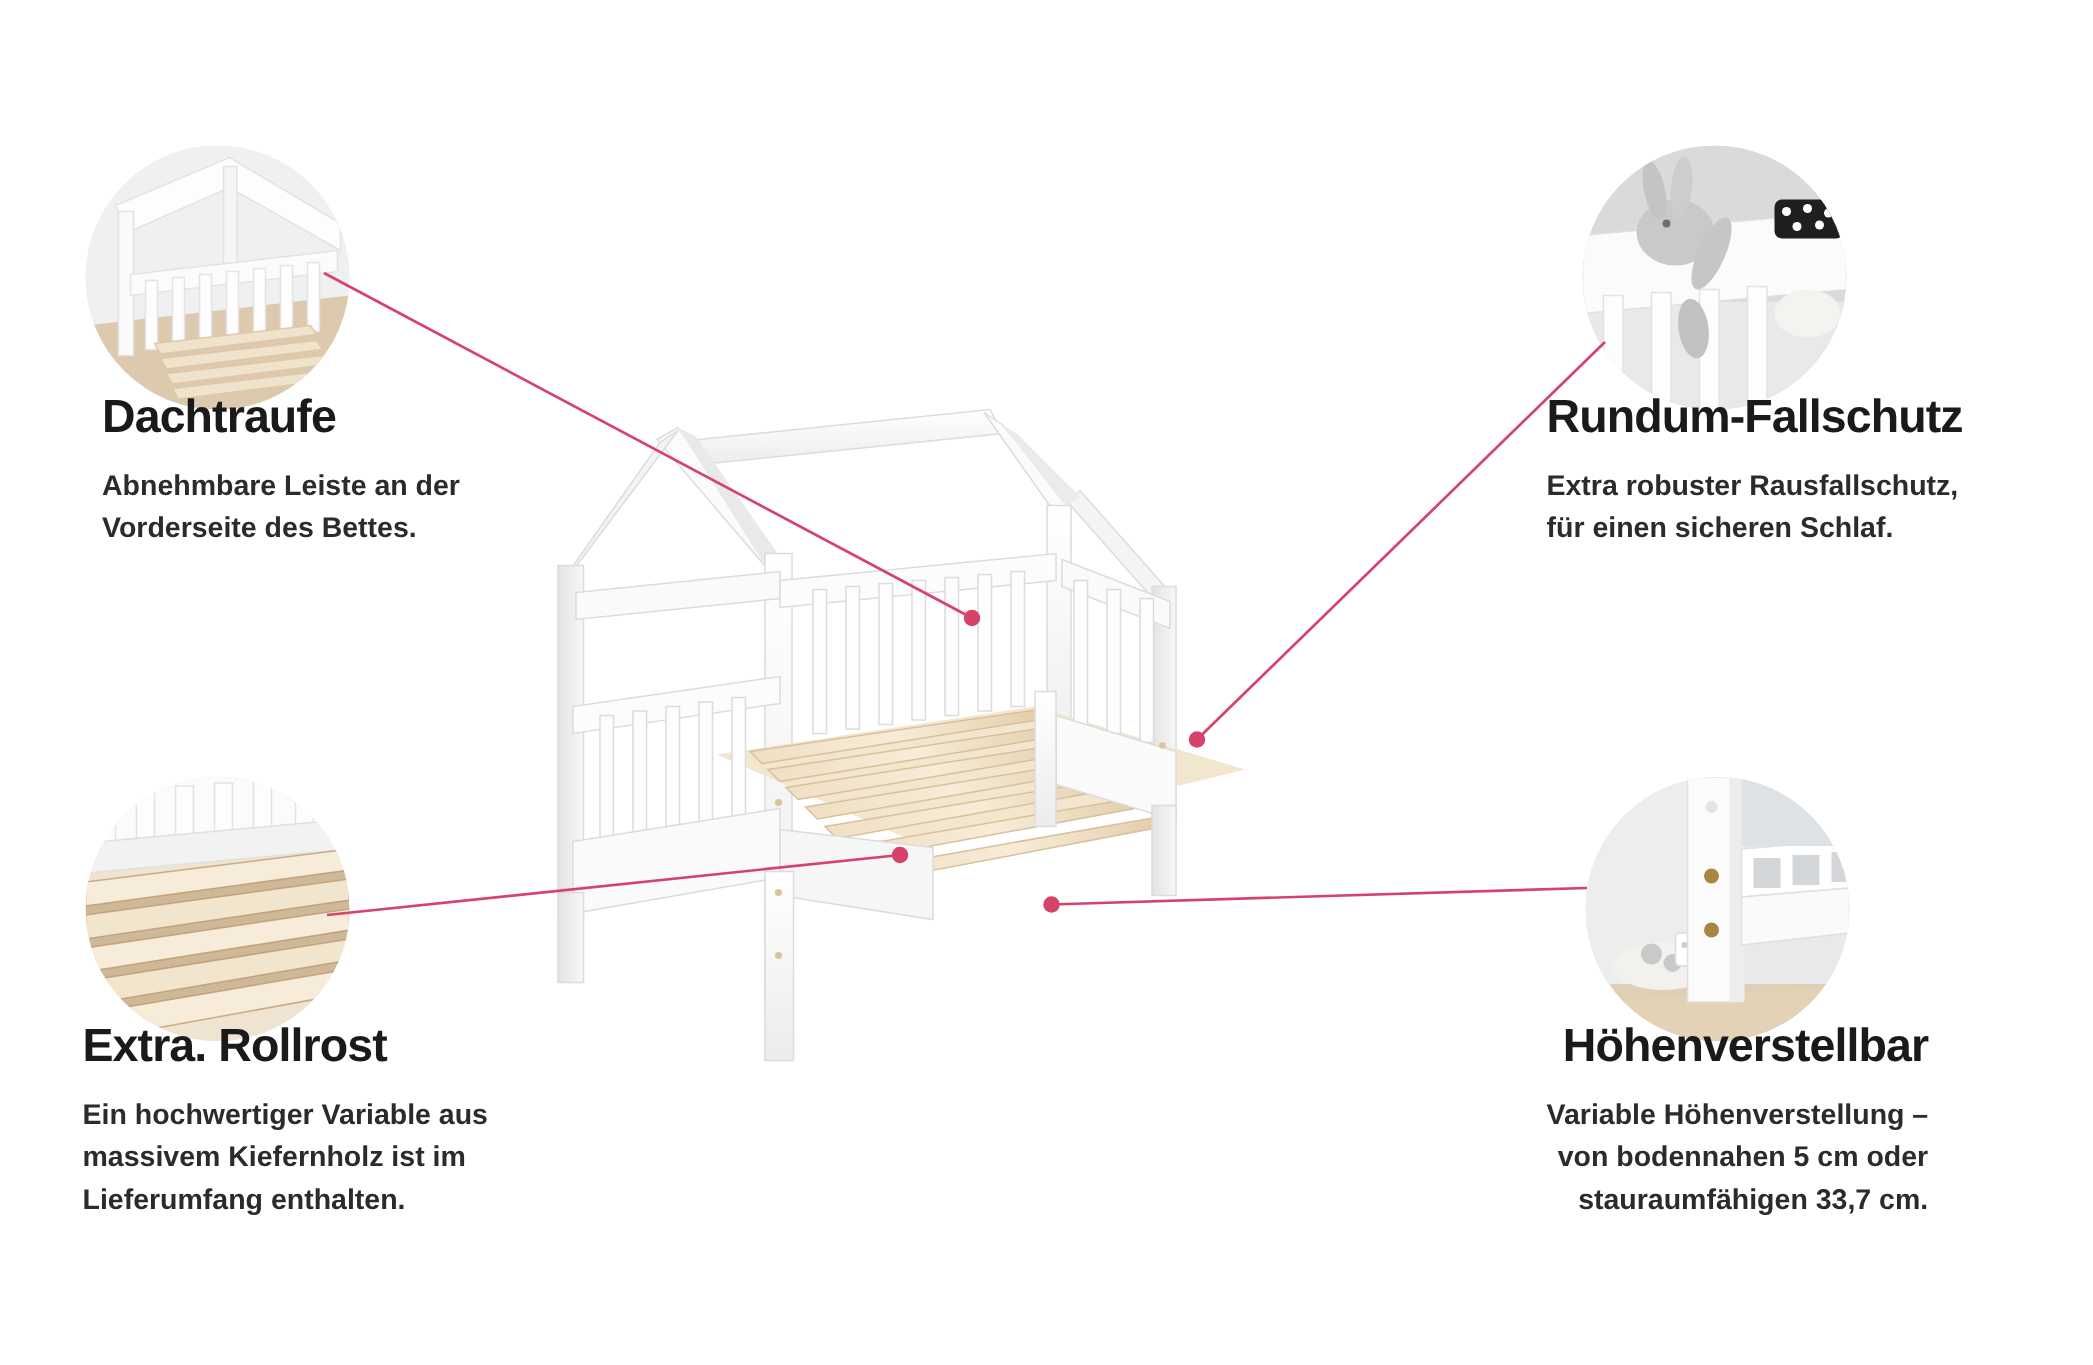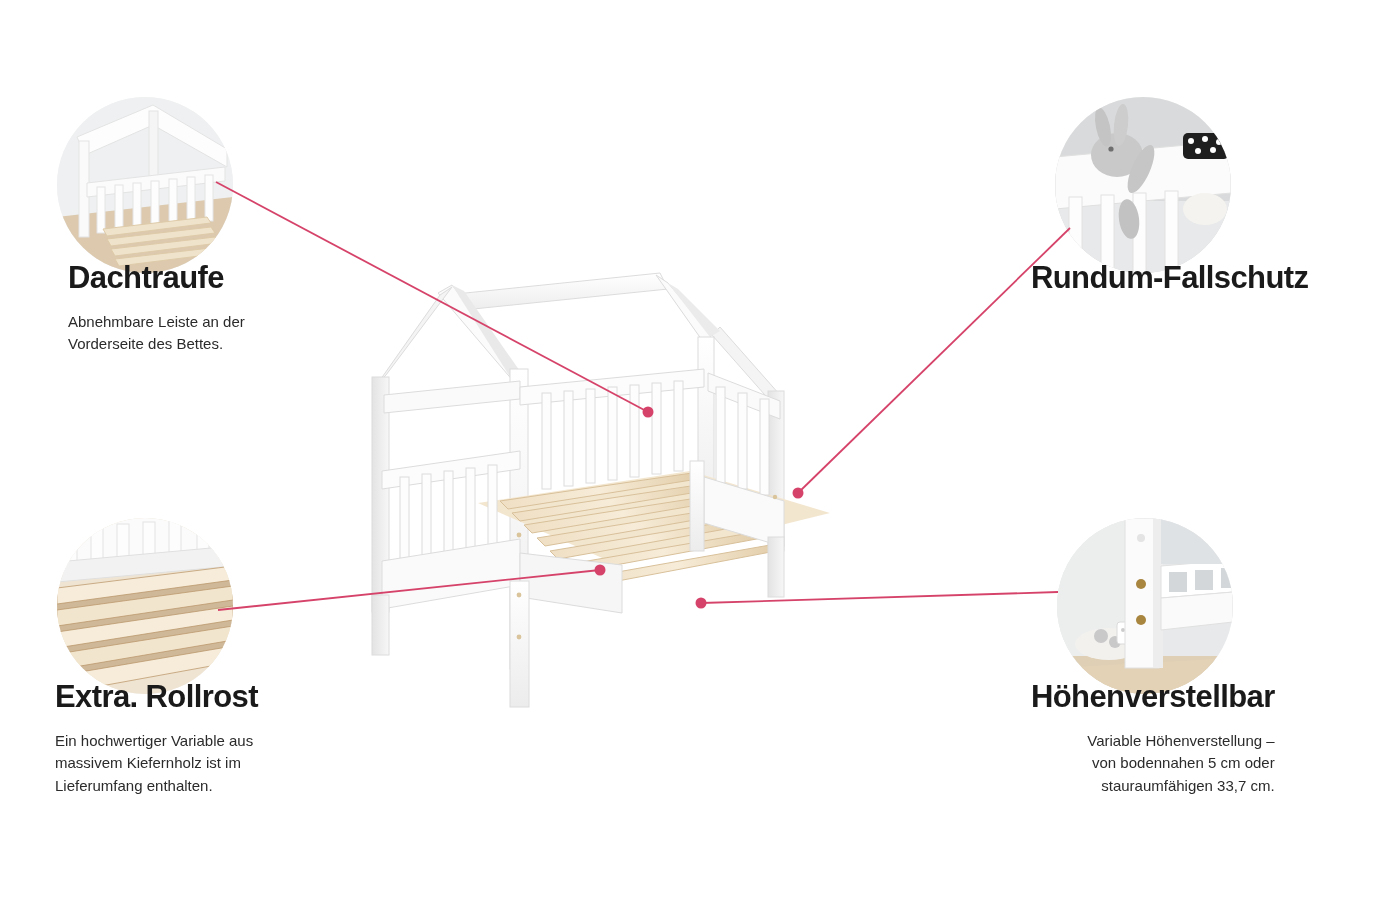--- a/index.html
+++ b/index.html
@@ -16,24 +16,24 @@
     margin:0 0 16px 0;
     font-size:31px;
     font-weight:bold;
     letter-spacing:-0.6px;
     color:#1a1a1a;
     line-height:1.05;
     white-space:nowrap;
   }
   .feature p{
     margin:0;
-    font-size:15px;
+    font-size:19px;
     line-height:1.52;
     color:#2b2b2b;
-    font-weight:400;
+    font-weight:700;
     white-space:pre-line;
   }
   #feat-dachtraufe{left:68px;top:262px;}
   #feat-fallschutz{left:1031px;top:262px;}
   #feat-rollrost{left:55px;top:681px;}
   #feat-hoehe{left:1031px;top:681px;text-align:right;}
 
   
   .thumb{
     position:absolute;width:176px;height:176px;border-radius:50%;
@@ -296,20 +296,22 @@
   </svg>
 
   <div class="feature" id="feat-dachtraufe">
     <h2>Dachtraufe</h2>
     <p>Abnehmbare Leiste an der
 Vorderseite des Bettes.</p>
   </div>
 
   <div class="feature" id="feat-fallschutz">
     <h2>Rundum-Fallschutz</h2>
+    <p>Extra robuster Rausfallschutz,
+für einen sicheren Schlaf.</p>
   </div>
 
   <div class="feature" id="feat-rollrost">
     <h2>Extra. Rollrost</h2>
     <p>Ein hochwertiger Variable aus
 massivem Kiefernholz ist im
 Lieferumfang enthalten.</p>
   </div>
 
   <div class="feature" id="feat-hoehe">

